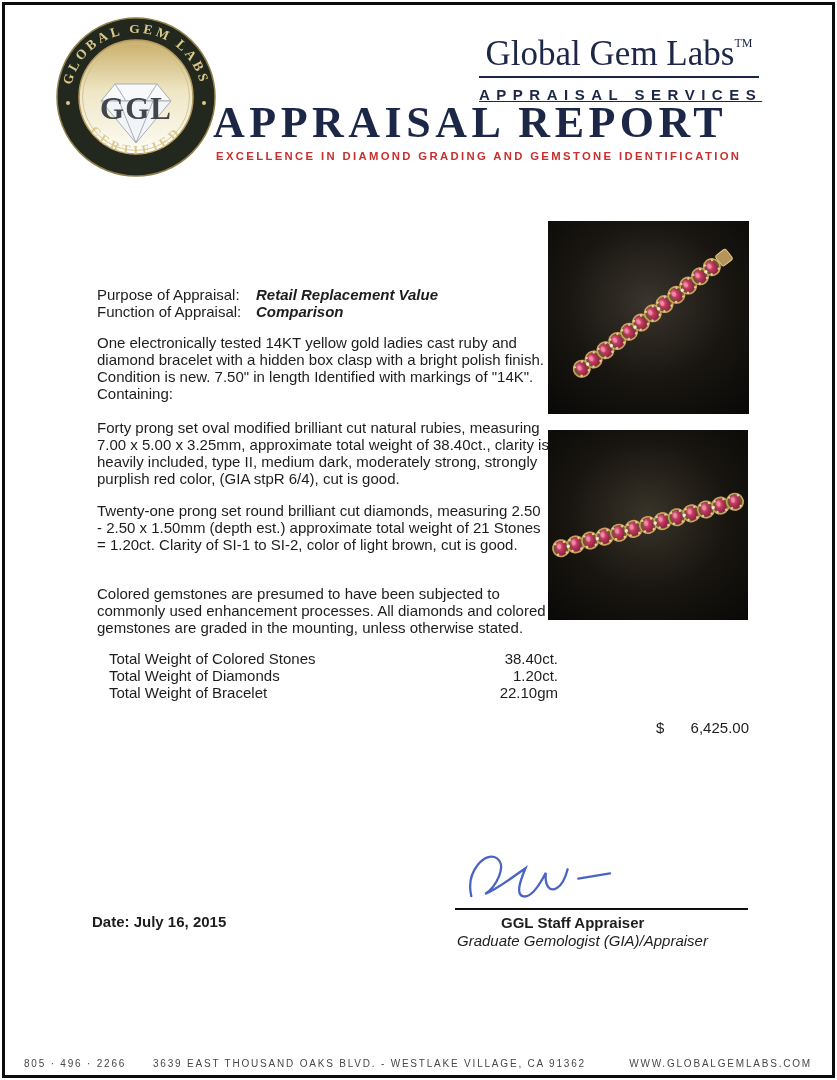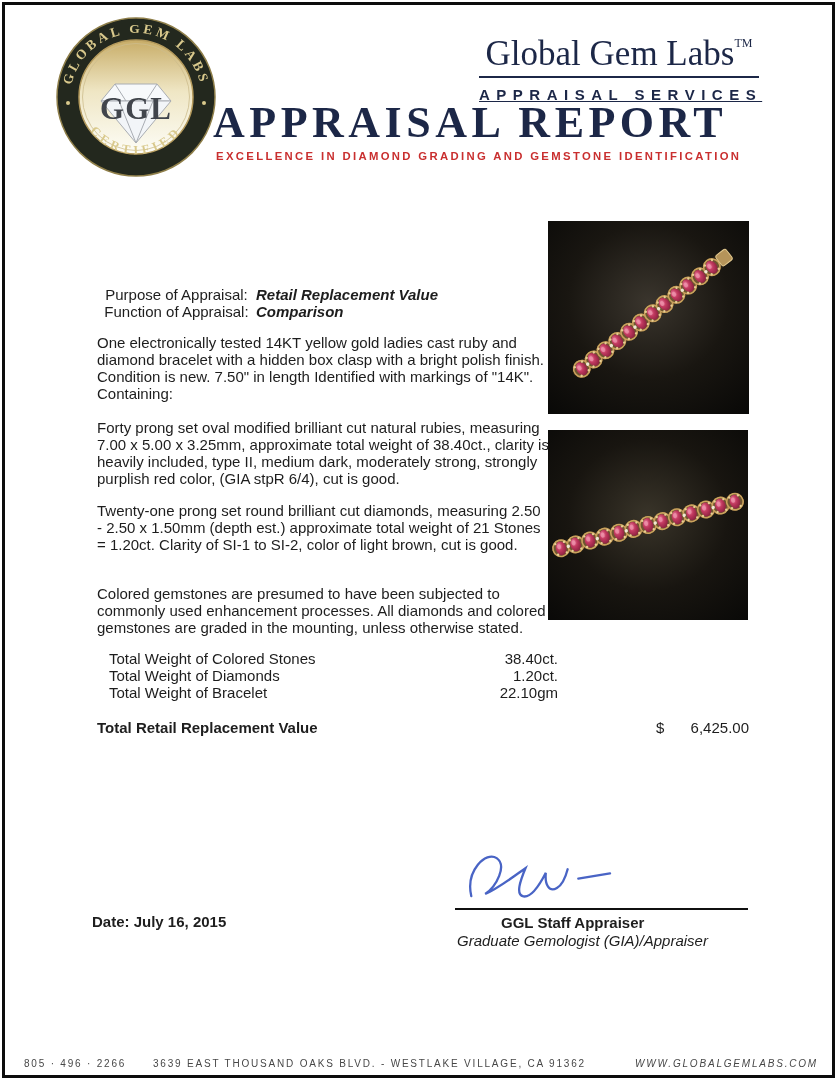--- a/index.html
+++ b/index.html
@@ -23,21 +23,21 @@
                     letter-spacing:2.35px; white-space:nowrap; }
 
   
   .photo { background:#000; display:block; }
   .photo1 { left:548px; top:221px; width:201px; height:193px; }
   .photo2 { left:548px; top:430px; width:200px; height:190px; }
 
   
   .bodytext { font-size:15px; line-height:17px; color:#1d1d1d; }
   .fields { left:97px; top:286px; width:460px; }
-  .field-row { display:flex;text-align:center; }
+  .field-row { display:flex; }
   .field-label { width:159px; flex:none; }
   .field-value { font-weight:bold;font-style:italic; }
   .para { left:97px; width:452px; }
   .p1 { top:334px; } .p2 { top:419px; } .p3 { top:502px; } .p4 { top:585px; width:460px; }
 
   .totals { left:97px; top:651px; width:449px;margin-left:12px; }
   .total-row { display:flex; justify-content:space-between; line-height:16.8px; }
   .grand-label { left:97px; top:719px; font-weight:bold; font-size:15px; }
   .grand-amount { left:656px; top:719px; width:93px; display:flex; justify-content:space-between; font-size:15px; }
 
@@ -45,21 +45,21 @@
   .sig-svg { left:458px; top:842px; width:198px; height:66px; transform:rotate(-4deg); }
   .sig-line { left:455px; top:908px; width:293px; border-top:2px solid #101010; }
   .sig-name { left:457px; top:914px; font-weight:bold; font-size:15px;margin-left:44px; }
   .sig-role { left:457px; top:932px; font-style:italic; font-size:15px; }
   .date { left:92px; top:913px; font-weight:bold; font-size:15px; }
 
   
   .foot { top:1058px; font-size:10px; letter-spacing:1.8px; color:#474747; white-space:nowrap; }
   .foot-phone { left:24px; }
   .foot-address { left:153px; }
-  .foot-site { right:19px;font-style:italic; }
+  .foot-site { right:25px; }
 </style>
 </head>
 <body>
 
 <div class="page">
   <div class="frame"></div>
 
   <svg class="abs seal" viewBox="0 0 162 162">
     <defs>
       <linearGradient id="sealGold" x1="0" y1="0" x2="0" y2="1">
@@ -225,21 +225,20 @@
     <div class="total-row">
       <span>Total Weight of Diamonds</span>
       <span>1.20ct.</span>
     </div>
     <div class="total-row">
       <span>Total Weight of Bracelet</span>
       <span>22.10gm</span>
     </div>
   </div>
 
-  <div class="abs grand-label">Total Retail Replacement Value</div>
   <div class="abs grand-amount">
     <span>$</span>
     <span>6,425.00</span>
   </div>
 
   <svg class="abs sig-svg" viewBox="0 0 198 66">
     <path d="M12,48 C8,22 30,4 40,12 C50,20 38,40 26,47 C40,42 58,30 68,24 C62,36 56,50 64,52 C72,54 82,40 88,30 C86,42 90,50 98,46 C104,43 108,34 110,28 M120,38 L152,35" stroke="#3a57c0" stroke-width="2.3" fill="none" stroke-linecap="round" opacity="0.92"></path>
   </svg>
   <div class="abs sig-line"></div>
   <div class="abs sig-name">GGL Staff Appraiser</div>

